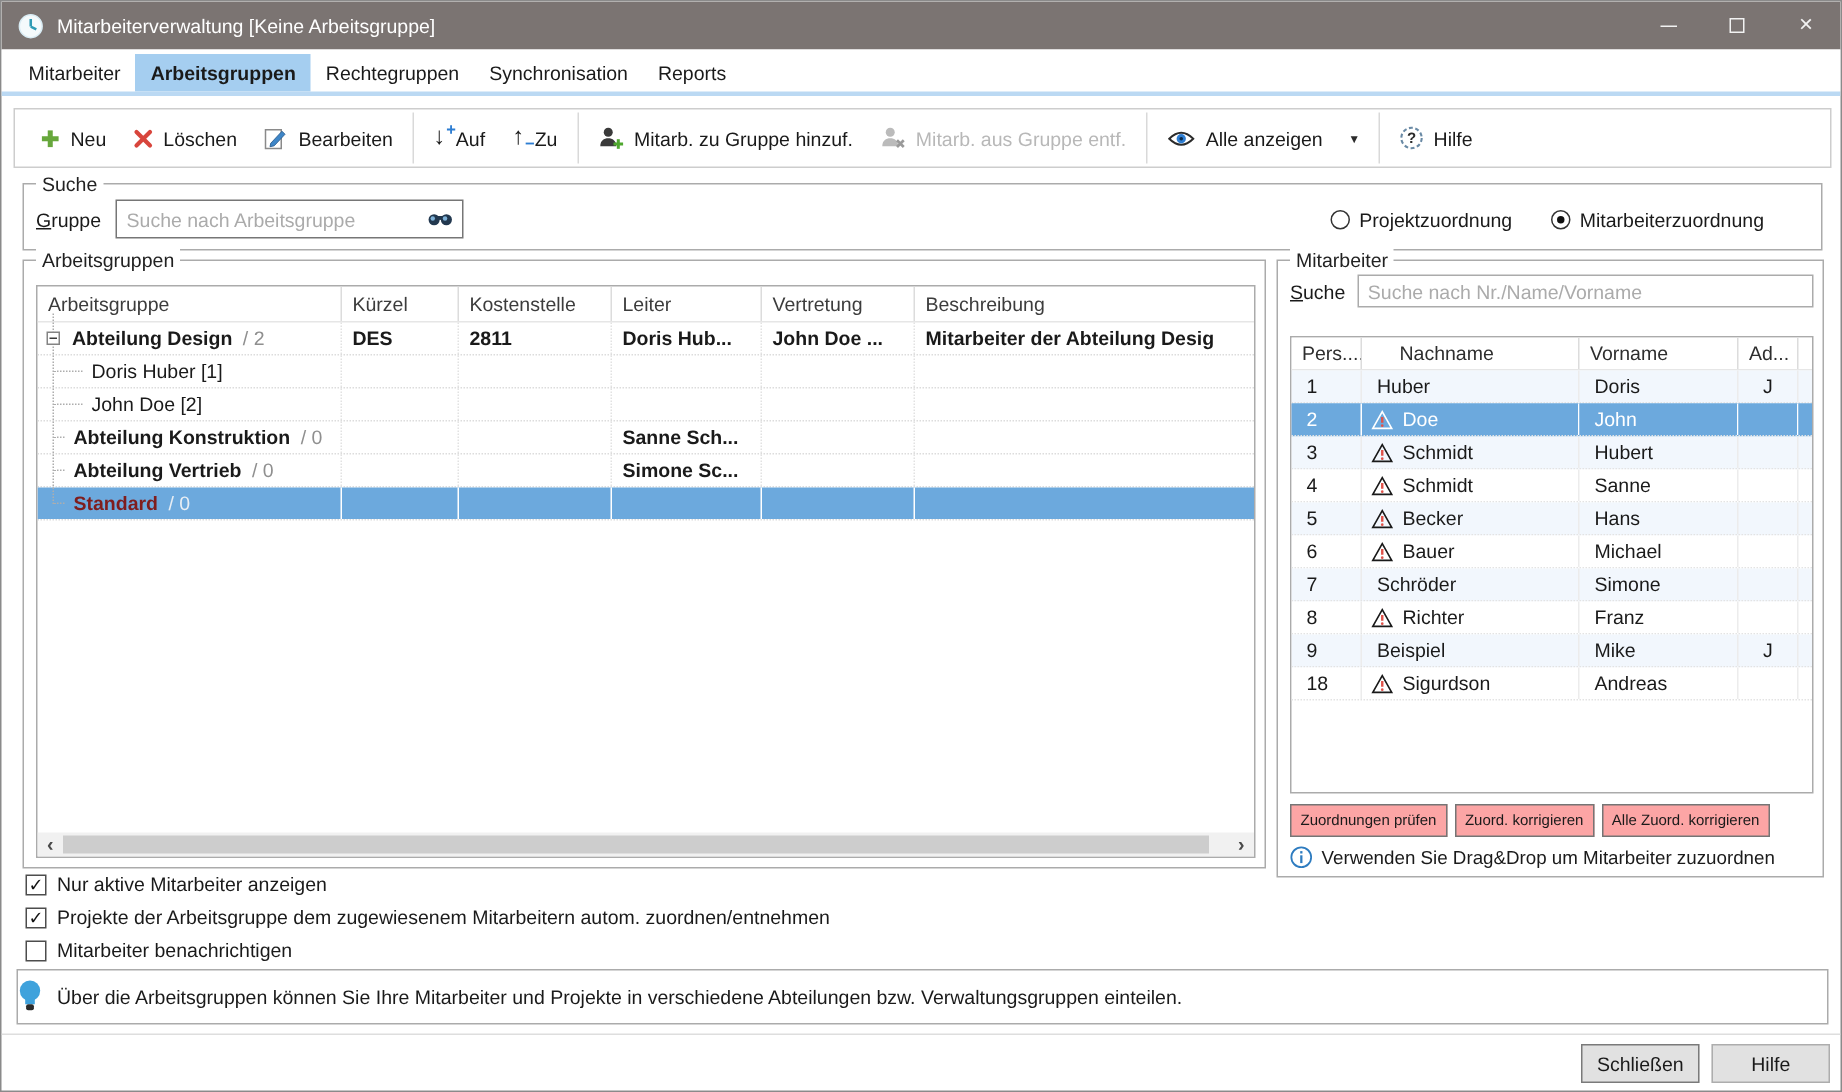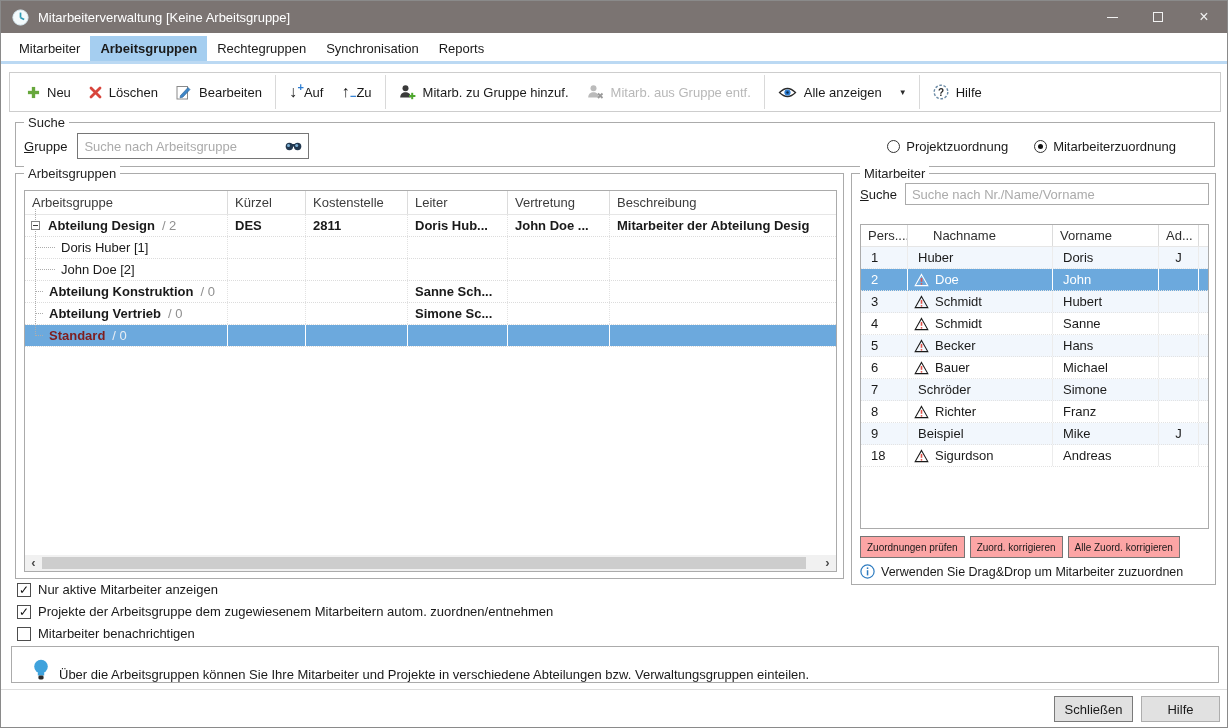--- a/index.html
+++ b/index.html
@@ -94,21 +94,21 @@
   .emp-buttons { position:absolute; left:8px; top:362px; right:6px; display:flex; gap:5px; }
   .smallbtn { height:22px; background:#fca5a5; border:1px solid #757575; padding:0 6px; font-size:10px; display:flex; align-items:center; white-space:nowrap; }
   .emp-hint { position:absolute; left:8px; top:390px; right:4px; display:flex; align-items:center; gap:6px; font-size:12.5px; white-space:nowrap; overflow:hidden; }
 
   
   .checks { position:absolute; left:16px; top:580px; display:flex; flex-direction:column; gap:5px; }
   .checkrow { display:flex; align-items:center; gap:7px; height:17px; }
   .cbox { width:14px; height:14px; border:1px solid #4d4d4d; background:#fff; display:flex; align-items:center; justify-content:center; font-size:12px; line-height:12px; color:#111; flex:none; }
 
   
-  .hintpanel { position:absolute; left:10px; top:645px; width:1208px; height:37px; border:1px solid #ABABAB; display:flex; align-items:flex-end; gap:10px; padding-left:21px; background:#fff; }
+  .hintpanel { position:absolute; left:10px; top:645px; width:1208px; height:37px; border:1px solid #ABABAB; display:flex; align-items:center; gap:10px; padding-left:0; background:#fff; }
   .footer-sep { position:absolute; left:0; top:688px; right:0; height:1px; background:#DEDEDE; }
   .btn { position:absolute; top:695px; width:79px; height:26px; background:#E1E1E1; border:1px solid #ADADAD; font:inherit; display:flex; align-items:center; justify-content:center; }
   .btn-close { left:1053px; border-color:#7a7a7a; }
   .btn-help { left:1140px; }
 </style>
 </head>
 <body>
 
 <div class="window">
 

